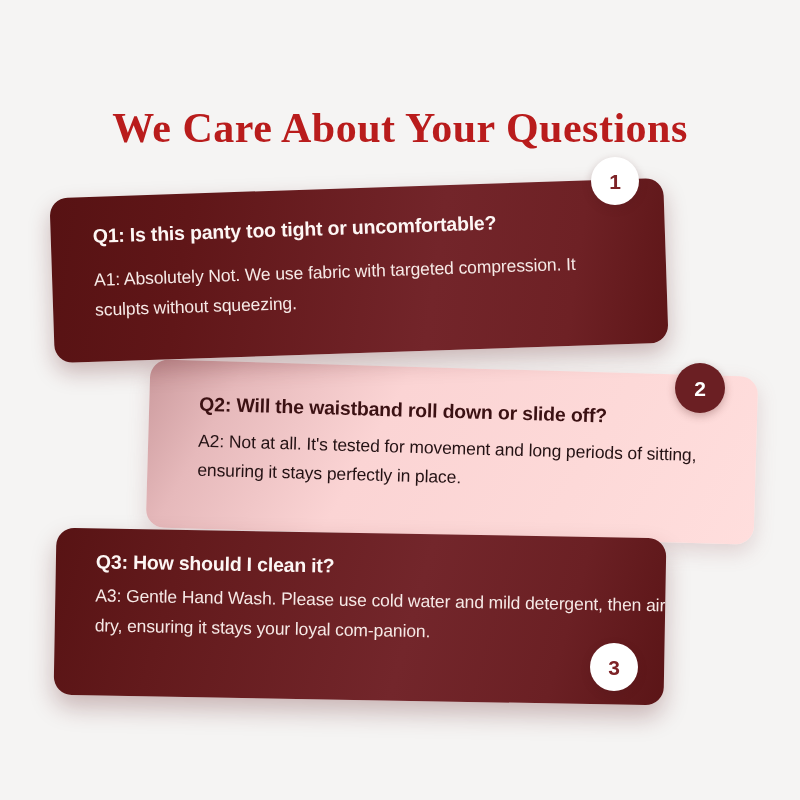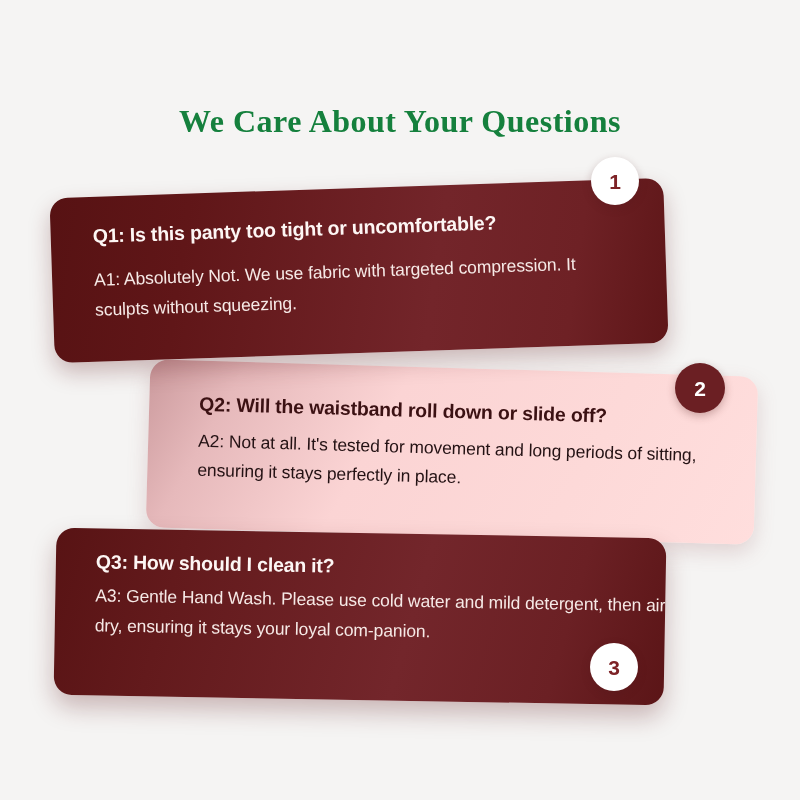--- a/index.html
+++ b/index.html
@@ -25,24 +25,24 @@
 
   
   .page-title {
     position: absolute;
     left: 0;
     top: 74px;
     width: 800px;
     text-align: center;
     font-family: "Liberation Serif", "DejaVu Serif", serif;
     font-weight: 700;
-    font-size: 32px;
+    font-size: 42px;
     line-height: 52px;
     letter-spacing: 0.5px;
-    color: #15803d;
+    color: #b91c1c;
     white-space: nowrap;
   }
 
   
   .faq-card {
     position: absolute;
     border-radius: 18px;
     box-sizing: border-box;
   }
 

